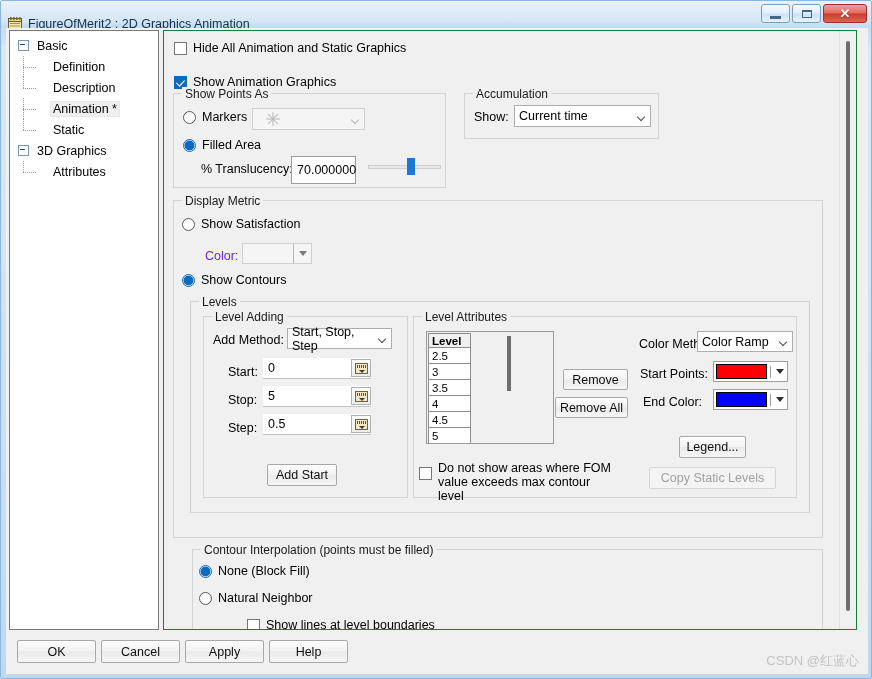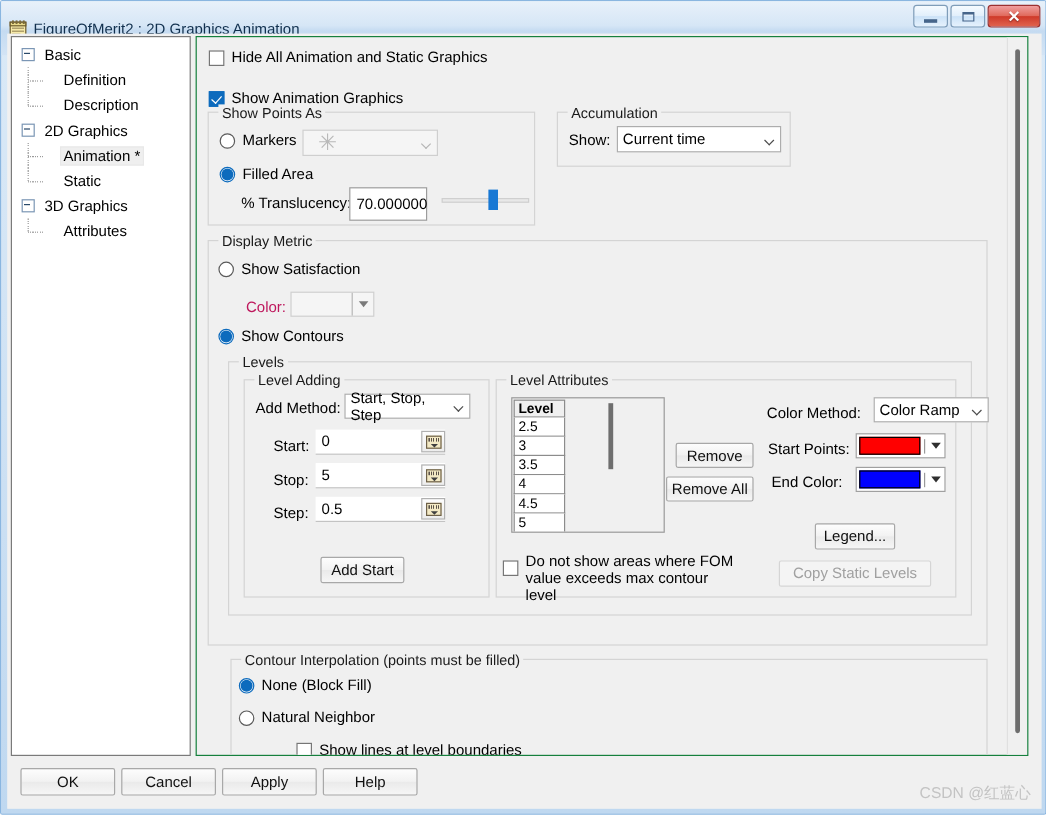--- a/index.html
+++ b/index.html
@@ -440,21 +440,21 @@
     width: 1px; height: 80%;
     background: #9a9a9a;
     margin: 0 3px;
   }
   .colorcombo .arr {
     width: 11px;
     display: flex; align-items: center; justify-content: center;
   }
 
   .lbl { position: absolute; font-size: 12.5px; white-space: nowrap; }
-  .lbl.dim { color: #be185d; }
+  .lbl.dim { color: #6d28d9; }
 
   
   #bottombar {
     position: absolute;
     left: 3px; top: 606px;
     width: 856px; height: 36px;
   }
   #bottombar .btn { top: 6px; height: 23px; }
 
   #watermark {
@@ -517,24 +517,20 @@
       <div class="tnode child">
         <span class="dotline"></span>
         <span class="dotelbow"></span>
         <span class="tlabel">Definition</span>
       </div>
       <div class="tnode child">
         <span class="dotline last"></span>
         <span class="dotelbow"></span>
         <span class="tlabel">Description</span>
       </div>
-      <div class="tnode">
-        <span class="exp"></span>
-        <span class="tlabel">2D Graphics</span>
-      </div>
       <div class="tnode child selected">
         <span class="dotline"></span>
         <span class="dotelbow"></span>
         <span class="tlabel">Animation *</span>
       </div>
       <div class="tnode child">
         <span class="dotline last"></span>
         <span class="dotelbow"></span>
         <span class="tlabel">Static</span>
       </div>
@@ -673,21 +669,21 @@
 
               <div class="btn" style="left:149px; top:52px; width:65px; height:21px;">Remove</div>
               <div class="btn" style="left:141px; top:80px; width:73px; height:21px;">Remove All</div>
 
               <div style="position:absolute; left:5px; top:144px; display:flex; align-items:flex-start; gap:6px; width:200px;">
                 <span class="cb" style="margin-top:6px"></span>
                 <span style="font-size:12.5px; line-height:14px;">Do not show areas where FOM value exceeds max contour level</span>
               </div>
 
               <span class="lbl" style="left:225px; top:20px;">Color Method:</span>
-              <div class="combo" style="left:314px; top:14px; width:96px; height:21px;text-align:right;">
+              <div class="combo" style="left:283px; top:14px; width:96px; height:21px;text-align:right;">
                 <span>Color Ramp</span>
                 <span class="arrow">
                     <span class="chev"></span>
                   </span>
               </div>
 
               <span class="lbl" style="left:226px; top:50px;">Start Points:</span>
               <div class="colorcombo" style="left:299px; top:44px; width:75px; height:21px;">
                 <span class="sw" id="sw-start" style="background: rgb(255, 0, 0);"></span>
                 <span class="div"></span>

